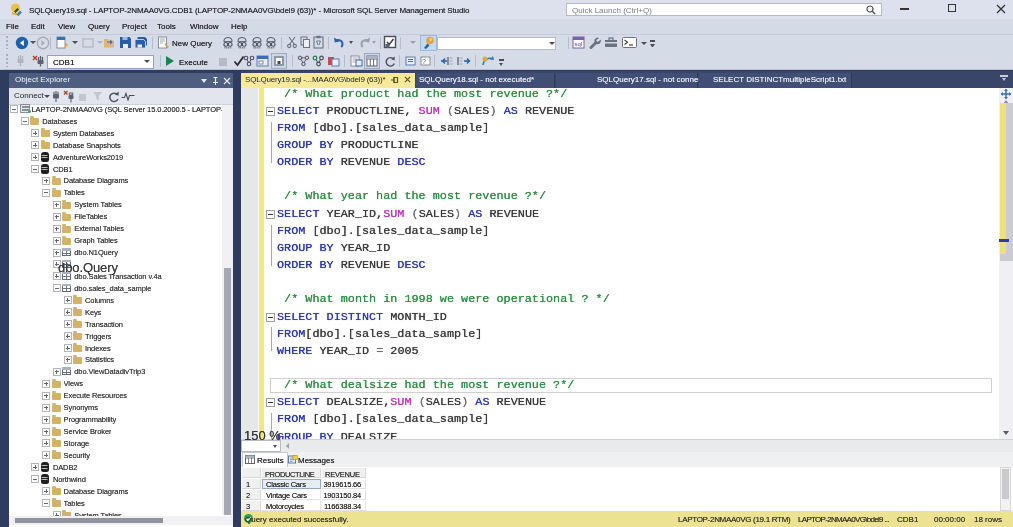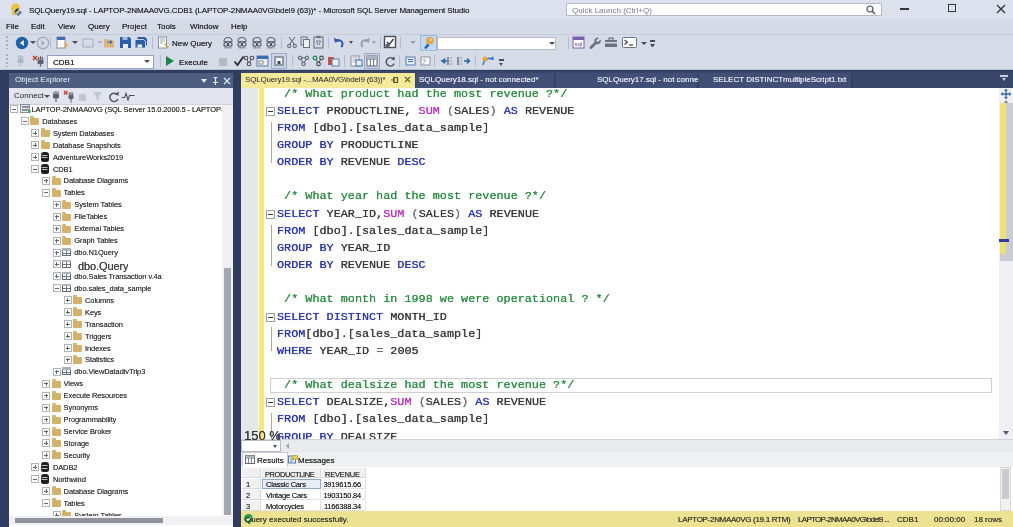--- a/index.html
+++ b/index.html
@@ -393,21 +393,21 @@
 <div class="abs" style="left:66.3px;top:250.56px;width:1px;height:5px;background:#6b7280"></div>
 <div class="abs" style="left:63.3px;top:252.56px;width:7px;height:1px;background:#6b7280"></div>
 <div class="abs th" style="left:74.3px;top:248.06px;font-size:7.5px;letter-spacing:-0.1px;color:#3a3a3a;white-space:nowrap;max-width:147.7px;overflow:hidden">dbo.N1Query</div>
 <div class="abs" style="left:52.8px;top:260.49px;width:8px;height:8px;background:#fff;border:1px solid #b0b4bd"></div>
 <div class="abs" style="left:54.8px;top:263.99px;width:4px;height:1px;background:#666"></div>
 <div class="abs" style="left:56.3px;top:262.49px;width:1px;height:4px;background:#666"></div>
 <div class="abs" style="left:62.3px;top:259.99px;width:9px;height:8px;background:#fff;border:1px solid #5f6b7a"></div>
 <div class="abs" style="left:62.3px;top:259.99px;width:9px;height:2.5px;background:#aab4c0"></div>
 <div class="abs" style="left:66.3px;top:262.49px;width:1px;height:5px;background:#6b7280"></div>
 <div class="abs" style="left:63.3px;top:264.49px;width:7px;height:1px;background:#6b7280"></div>
-<div class="abs th" style="left:78px;top:259.99px;font-size:11px;letter-spacing:-0.1px;color:#3a3a3a;white-space:nowrap;max-width:147.7px;overflow:hidden">dbo.Query</div>
+<div class="abs th" style="left:58px;top:259.99px;font-size:13px;letter-spacing:-0.1px;color:#3a3a3a;white-space:nowrap;max-width:147.7px;overflow:hidden">dbo.Query</div>
 <div class="abs" style="left:52.8px;top:272.41999999999996px;width:8px;height:8px;background:#fff;border:1px solid #b0b4bd"></div>
 <div class="abs" style="left:54.8px;top:275.91999999999996px;width:4px;height:1px;background:#666"></div>
 <div class="abs" style="left:56.3px;top:274.41999999999996px;width:1px;height:4px;background:#666"></div>
 <div class="abs" style="left:62.3px;top:271.91999999999996px;width:9px;height:8px;background:#fff;border:1px solid #5f6b7a"></div>
 <div class="abs" style="left:62.3px;top:271.91999999999996px;width:9px;height:2.5px;background:#aab4c0"></div>
 <div class="abs" style="left:66.3px;top:274.41999999999996px;width:1px;height:5px;background:#6b7280"></div>
 <div class="abs" style="left:63.3px;top:276.41999999999996px;width:7px;height:1px;background:#6b7280"></div>
 <div class="abs th" style="left:74.3px;top:271.91999999999996px;font-size:7.5px;letter-spacing:-0.1px;color:#3a3a3a;white-space:nowrap;max-width:147.7px;overflow:hidden">dbo.Sales Transaction v.4a</div>
 <div class="abs" style="left:52.8px;top:284.35px;width:8px;height:8px;background:#fff;border:1px solid #b0b4bd"></div>
 <div class="abs" style="left:54.8px;top:287.85px;width:4px;height:1px;background:#666"></div>
@@ -540,21 +540,21 @@
 <div class="abs" style="left:241px;top:72.5px;width:174px;height:15.5px;background:#f7e99a"></div>
 <div class="abs" style="left:245px;top:75px;font-size:8px;letter-spacing:-0.2px;color:#1e1e28;white-space:nowrap">SQLQuery19.sql -...MAA0VG\bdel9 (63))*</div>
 <svg class="abs" style="left:390px;top:76px" width="9" height="8" viewBox="0 0 9 8">
     <path d="M1 4 h3 M4 1.5 h3.5 v5 h-3.5 Z" fill="none" stroke="#5c5526" stroke-width="1.2"></path>
     <path d="M4 1 v6" stroke="#5c5526" stroke-width="1.2"></path>
   </svg>
 <svg class="abs" style="left:404px;top:76px" width="7" height="7" viewBox="0 0 8 8">
     <path d="M1 1 L7 7 M7 1 L1 7" stroke="#5c5526" stroke-width="1.4"></path>
   </svg>
 <div class="abs" style="left:416px;top:72.5px;width:139px;height:15.5px;background:#414f76;border-right:1px solid #2e3a59"></div>
-<div class="abs thw" style="left:419px;top:74.5px;font-size:8px;color:#e9ebf3;white-space:nowrap">SQLQuery18.sql - not connected*</div>
+<div class="abs thw" style="left:419px;top:74.5px;font-size:8px;color:#e9ebf3;white-space:nowrap">SQLQuery18.sql - not executed*</div>
 <div class="abs" style="left:556px;top:72.5px;width:142px;height:15.5px;background:#414f76;border-right:1px solid #2e3a59"></div>
 <div class="abs thw" style="left:597px;top:74.5px;font-size:8px;color:#e9ebf3;white-space:nowrap">SQLQuery17.sql - not connected*</div>
 <div class="abs" style="left:699px;top:72.5px;width:153px;height:15.5px;background:#414f76;border-right:1px solid #2e3a59"></div>
 <div class="abs thw" style="left:713px;top:74.5px;font-size:8px;color:#e9ebf3;white-space:nowrap">SELECT DISTINCTmultipleScript1.txt</div>
 <div class="abs" style="left:1000px;top:75px;width:8px;height:1.5px;background:#c8ccdb"></div>
 <div class="abs" style="left:1001.5px;top:78px;width:0;height:0;border-left:2.8px solid transparent;border-right:2.8px solid transparent;border-top:3.5px solid #c8ccdb"></div>
 <div class="abs" style="left:241px;top:88px;width:772px;height:351px;background:#fff;overflow:hidden" id="ed">
     <div class="abs" style="left:0;top:0;width:17px;height:351px;background:#e6e7e9"></div>
     <div class="abs" style="left:17.5px;top:0;width:5.5px;height:351px;background:#f4e87c"></div>
     <div class="abs" style="left:29px;top:289.5px;width:722px;height:15.5px;border:1px solid #d0d0d0"></div>

